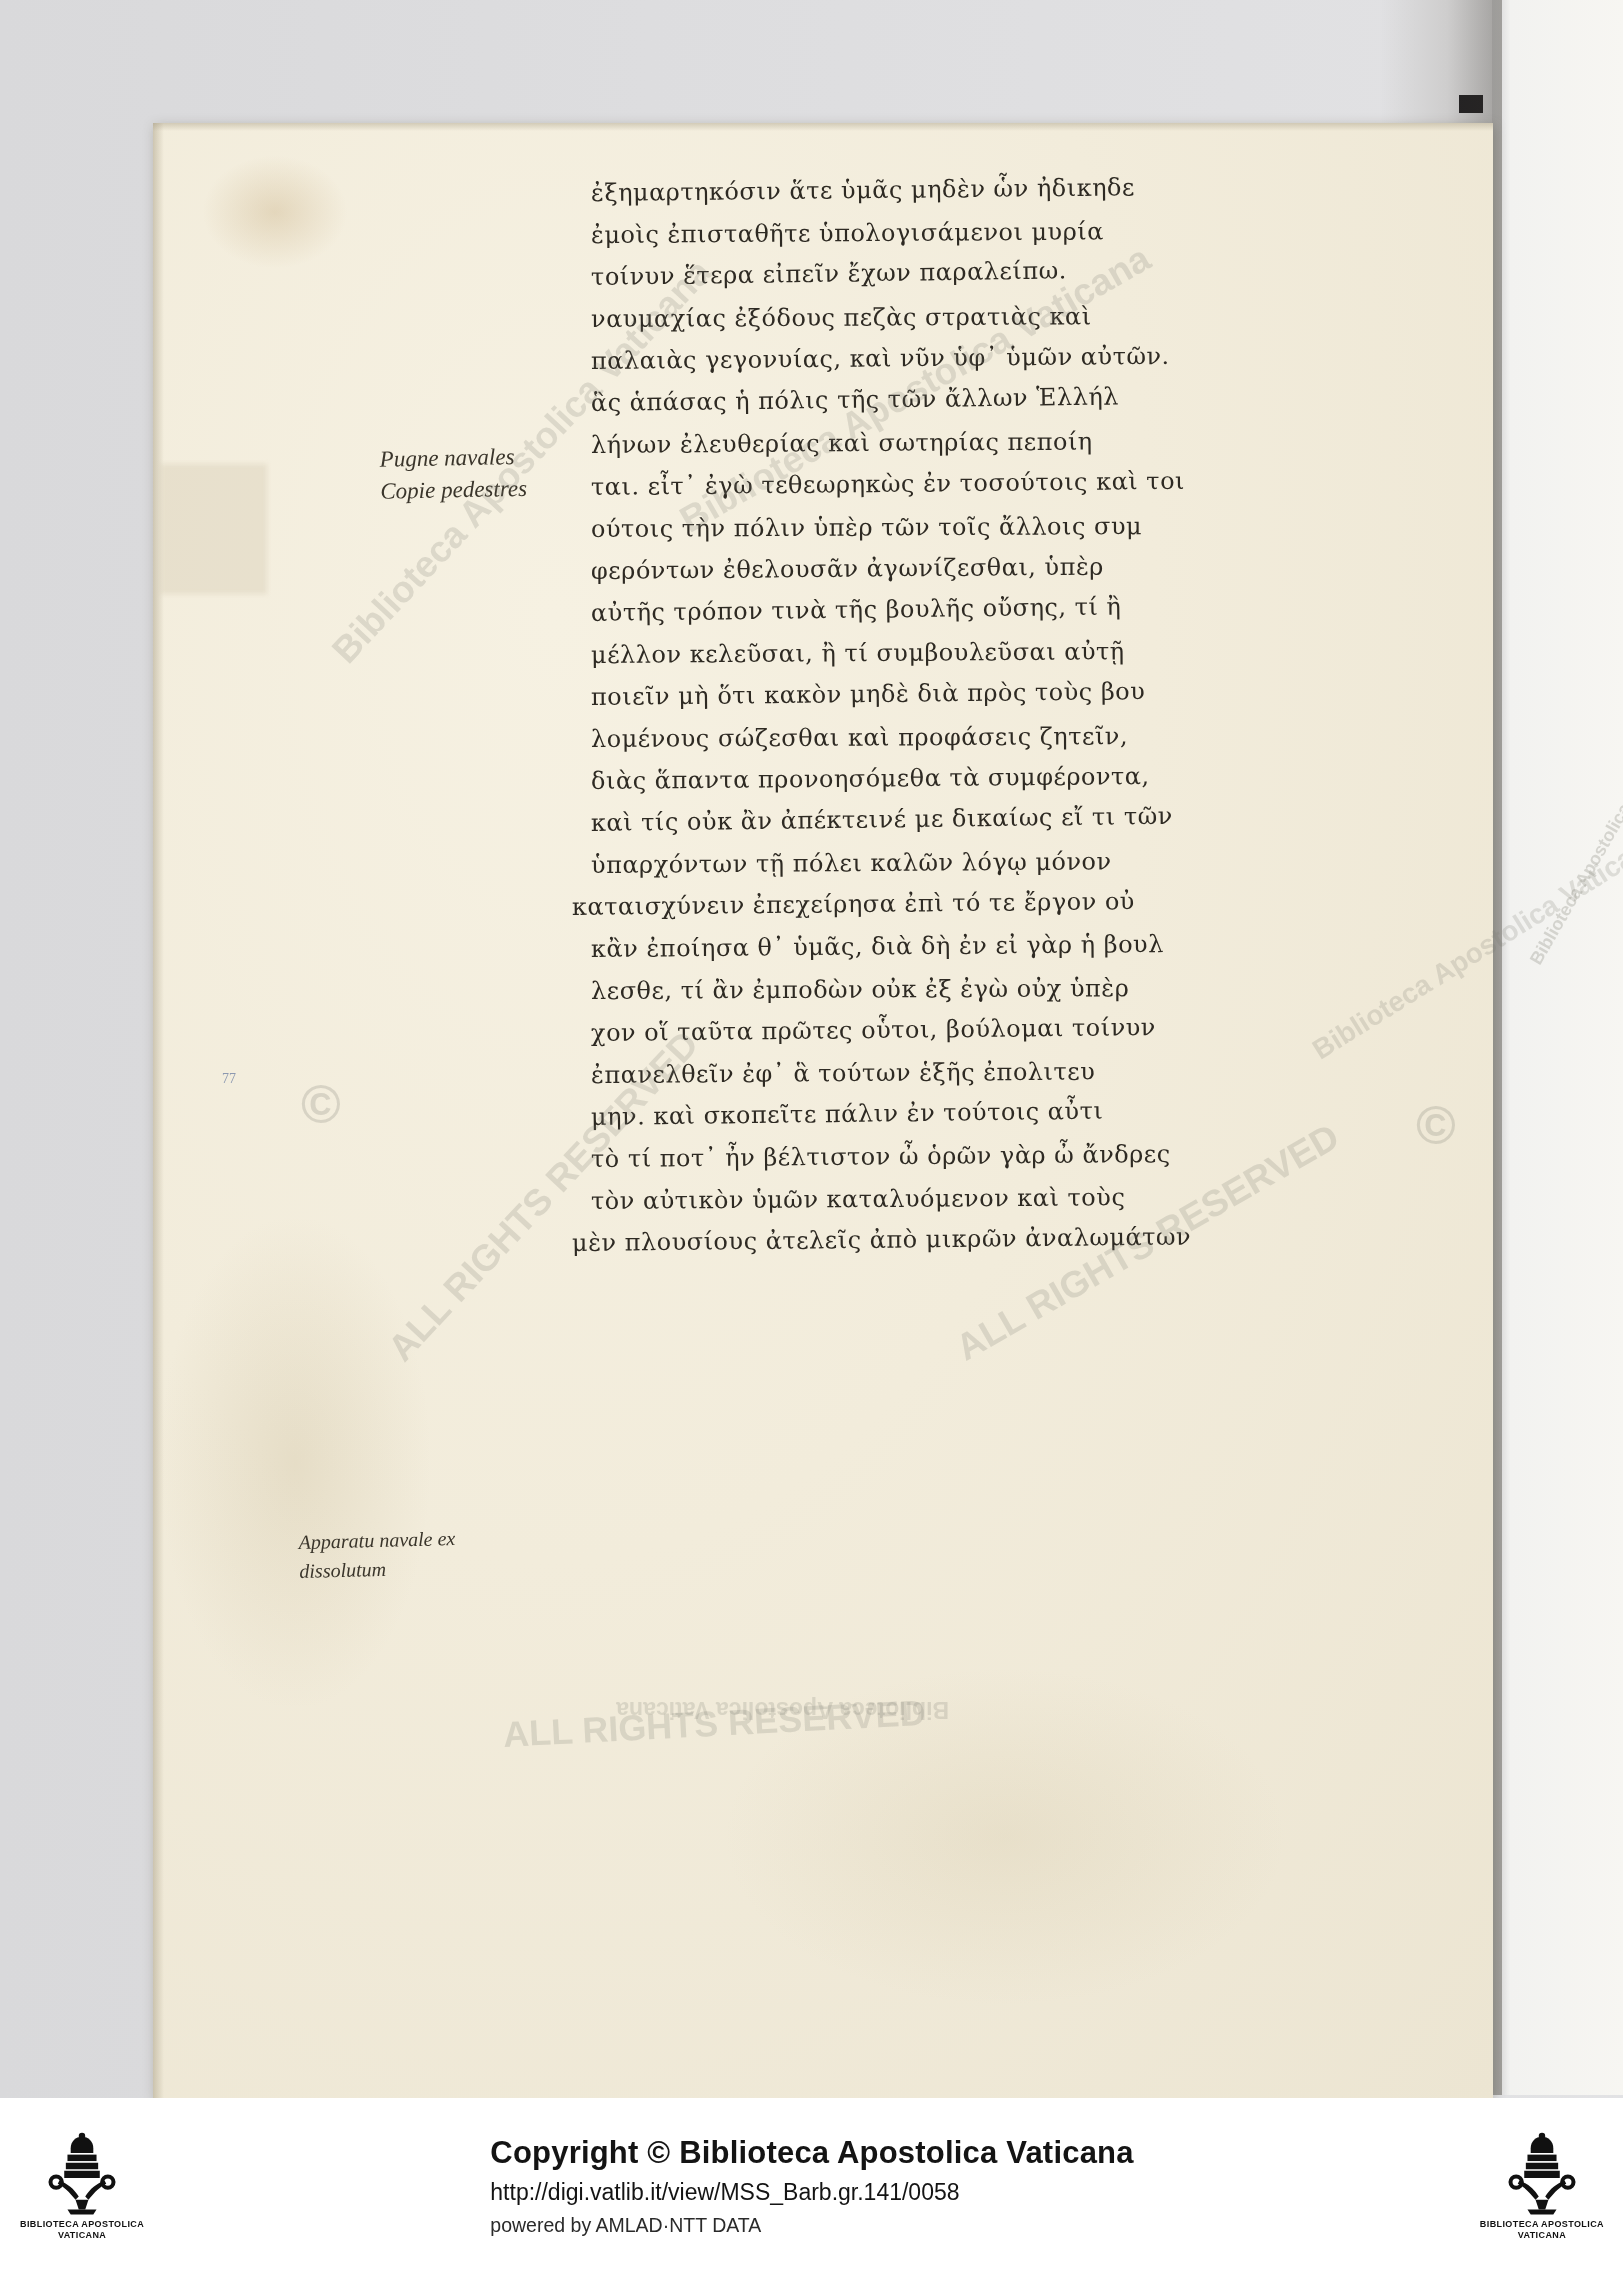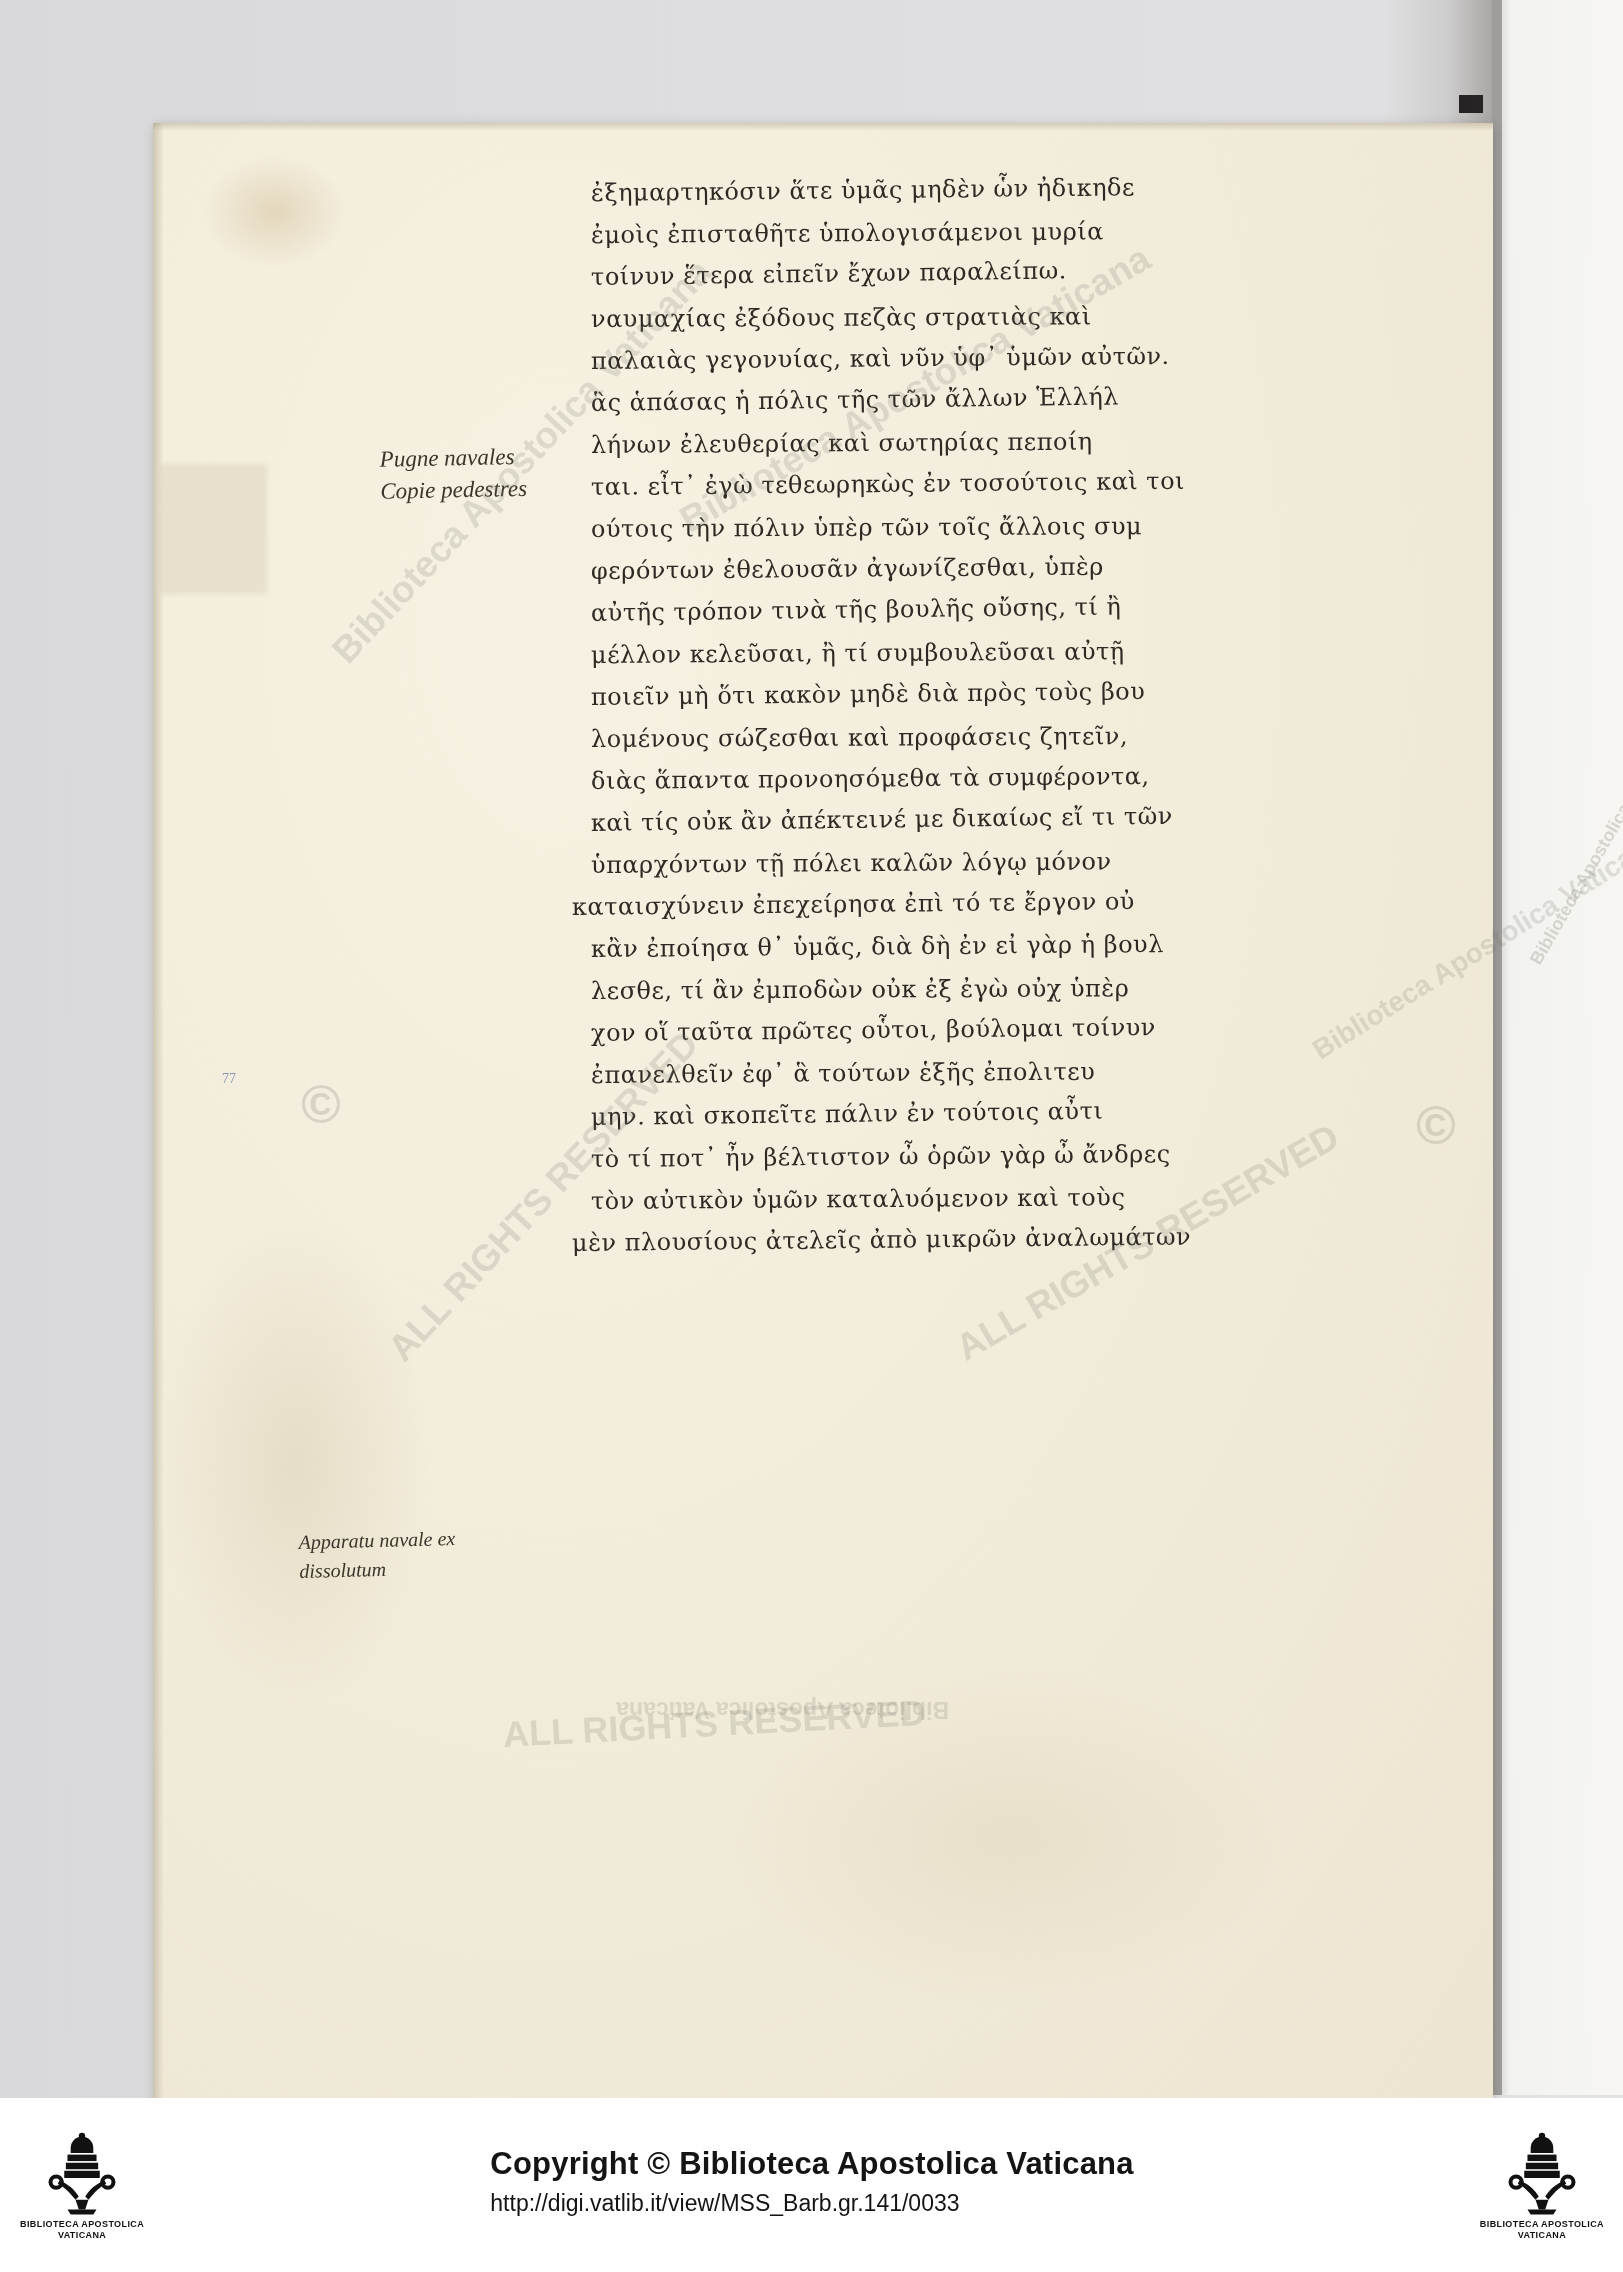--- a/index.html
+++ b/index.html
@@ -355,21 +355,22 @@
       <circle cx="16" cy="62" r="7" fill="none" stroke="#111" stroke-width="5"></circle>
       <circle cx="80" cy="62" r="7" fill="none" stroke="#111" stroke-width="5"></circle>
       <path d="M40 84 L56 84 L52 96 L44 96 Z" fill="#111"></path>
       <path d="M30 96 L66 96 L62 102 L34 102 Z" fill="#111"></path>
     </svg>
     <div class="seal-caption">BIBLIOTECA APOSTOLICA VATICANA</div>
   </div>
 
   <div id="footer-text">
     <div id="footer-line1">Copyright © Biblioteca Apostolica Vaticana</div>
-    <div id="footer-line2">http://digi.vatlib.it/view/MSS_Barb.gr.141/0033</div>
+    <div id="footer-line2">http://digi.vatlib.it/view/MSS_Barb.gr.141/0058</div>
+    <div id="footer-line3">powered by AMLAD·NTT DATA</div>
   </div>
 
   <div class="footer-seal" id="seal-right">
     <svg width="78" height="84" viewBox="0 0 96 104">
       <path d="M48 6 C40 6 34 12 34 20 L34 26 L62 26 L62 20 C62 12 56 6 48 6 Z" fill="#111"></path>
       <ellipse cx="48" cy="5" rx="4" ry="4" fill="#111"></ellipse>
       <path d="M30 28 L66 28 L66 36 L30 36 Z" fill="#111"></path>
       <path d="M28 38 L68 38 L68 46 L28 46 Z" fill="#111"></path>
       <path d="M26 48 L70 48 L70 57 L26 57 Z" fill="#111"></path>
       <path d="M20 60 C30 64 38 70 44 80 L40 84 C32 74 26 68 18 64 Z" fill="#111"></path>

